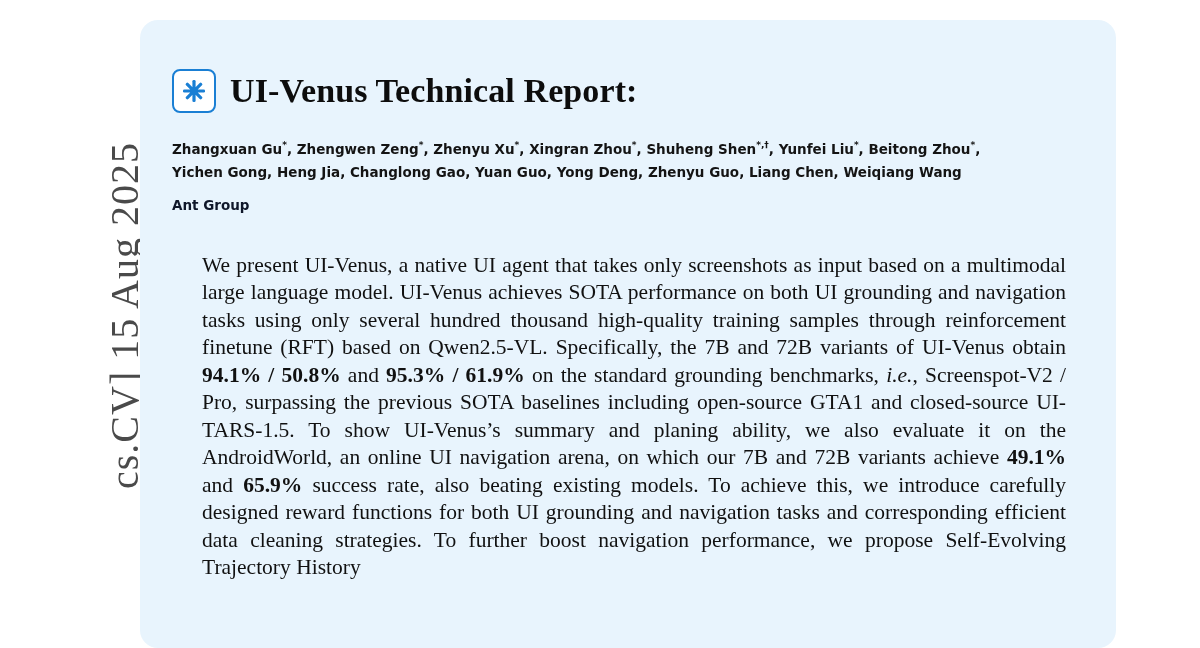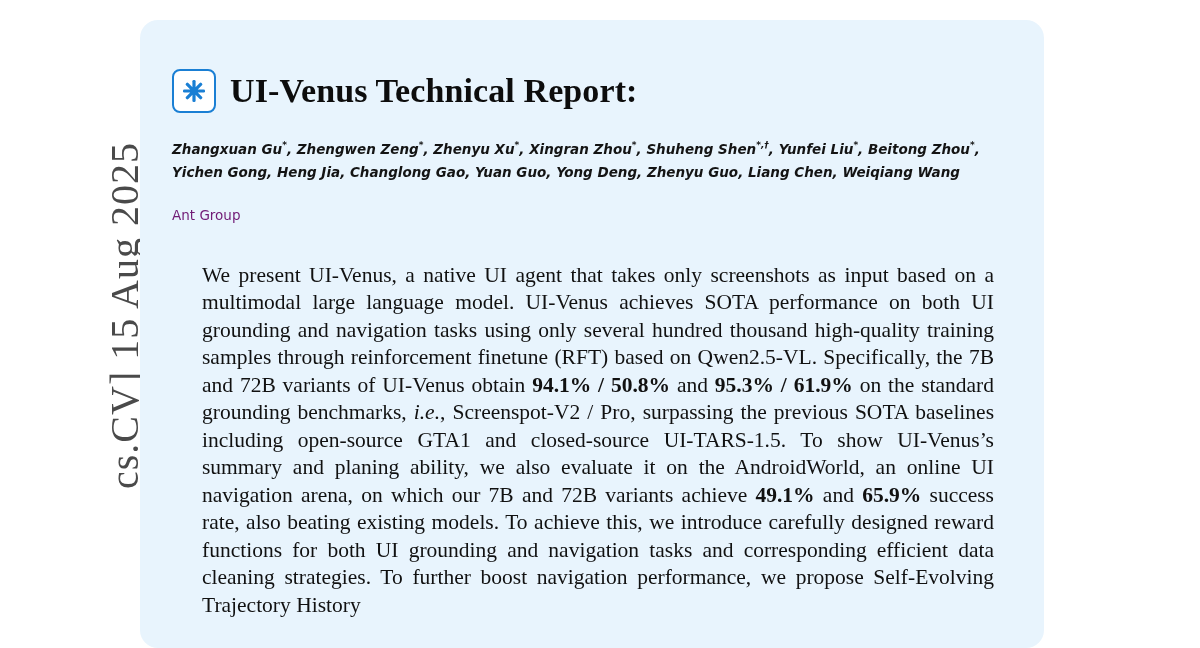--- a/index.html
+++ b/index.html
@@ -29,21 +29,21 @@
     letter-spacing: 1px;
     white-space: nowrap;
     text-align: center;
   }
 
   
   .paper-card {
     position: absolute;
     left: 140px;
     top: 20px;
-    width: 904px;
+    width: 976px;
     height: 628px;
     background: #e8f4fd;
     border-radius: 18px;
     box-sizing: border-box;
     padding: 48px 28px 0 32px;
     overflow: hidden;
   }
 
   .title-block {
     margin: 0 0 14px 0;
@@ -74,32 +74,31 @@
     flex: none;
   }
 
   .authors {
     margin-top: 20px;
     font-family: "DejaVu Sans", sans-serif;
     font-weight: bold;
     font-size: 13.5px;
     line-height: 23px;
     color: #141414;
-    font-style: italic;
   }
   .authors sup {
     font-size: 9px;
     vertical-align: super;
   }
   .affiliation {
-    margin-top: 23px;
+    margin-top: 13px;
     font-family: "DejaVu Sans", sans-serif;
-    font-weight: normal;
+    font-weight: bold;
     font-size: 13.5px;
-    color: #701a75;
+    color: #0f172a;
   }
 
   .abstract {
     margin-top: 39px;
     font-family: "Liberation Serif", serif;
     font-size: 21.5px;
     line-height: 27.5px;
     color: #111111;
     text-align: justify;
     text-justify: inter-word;

